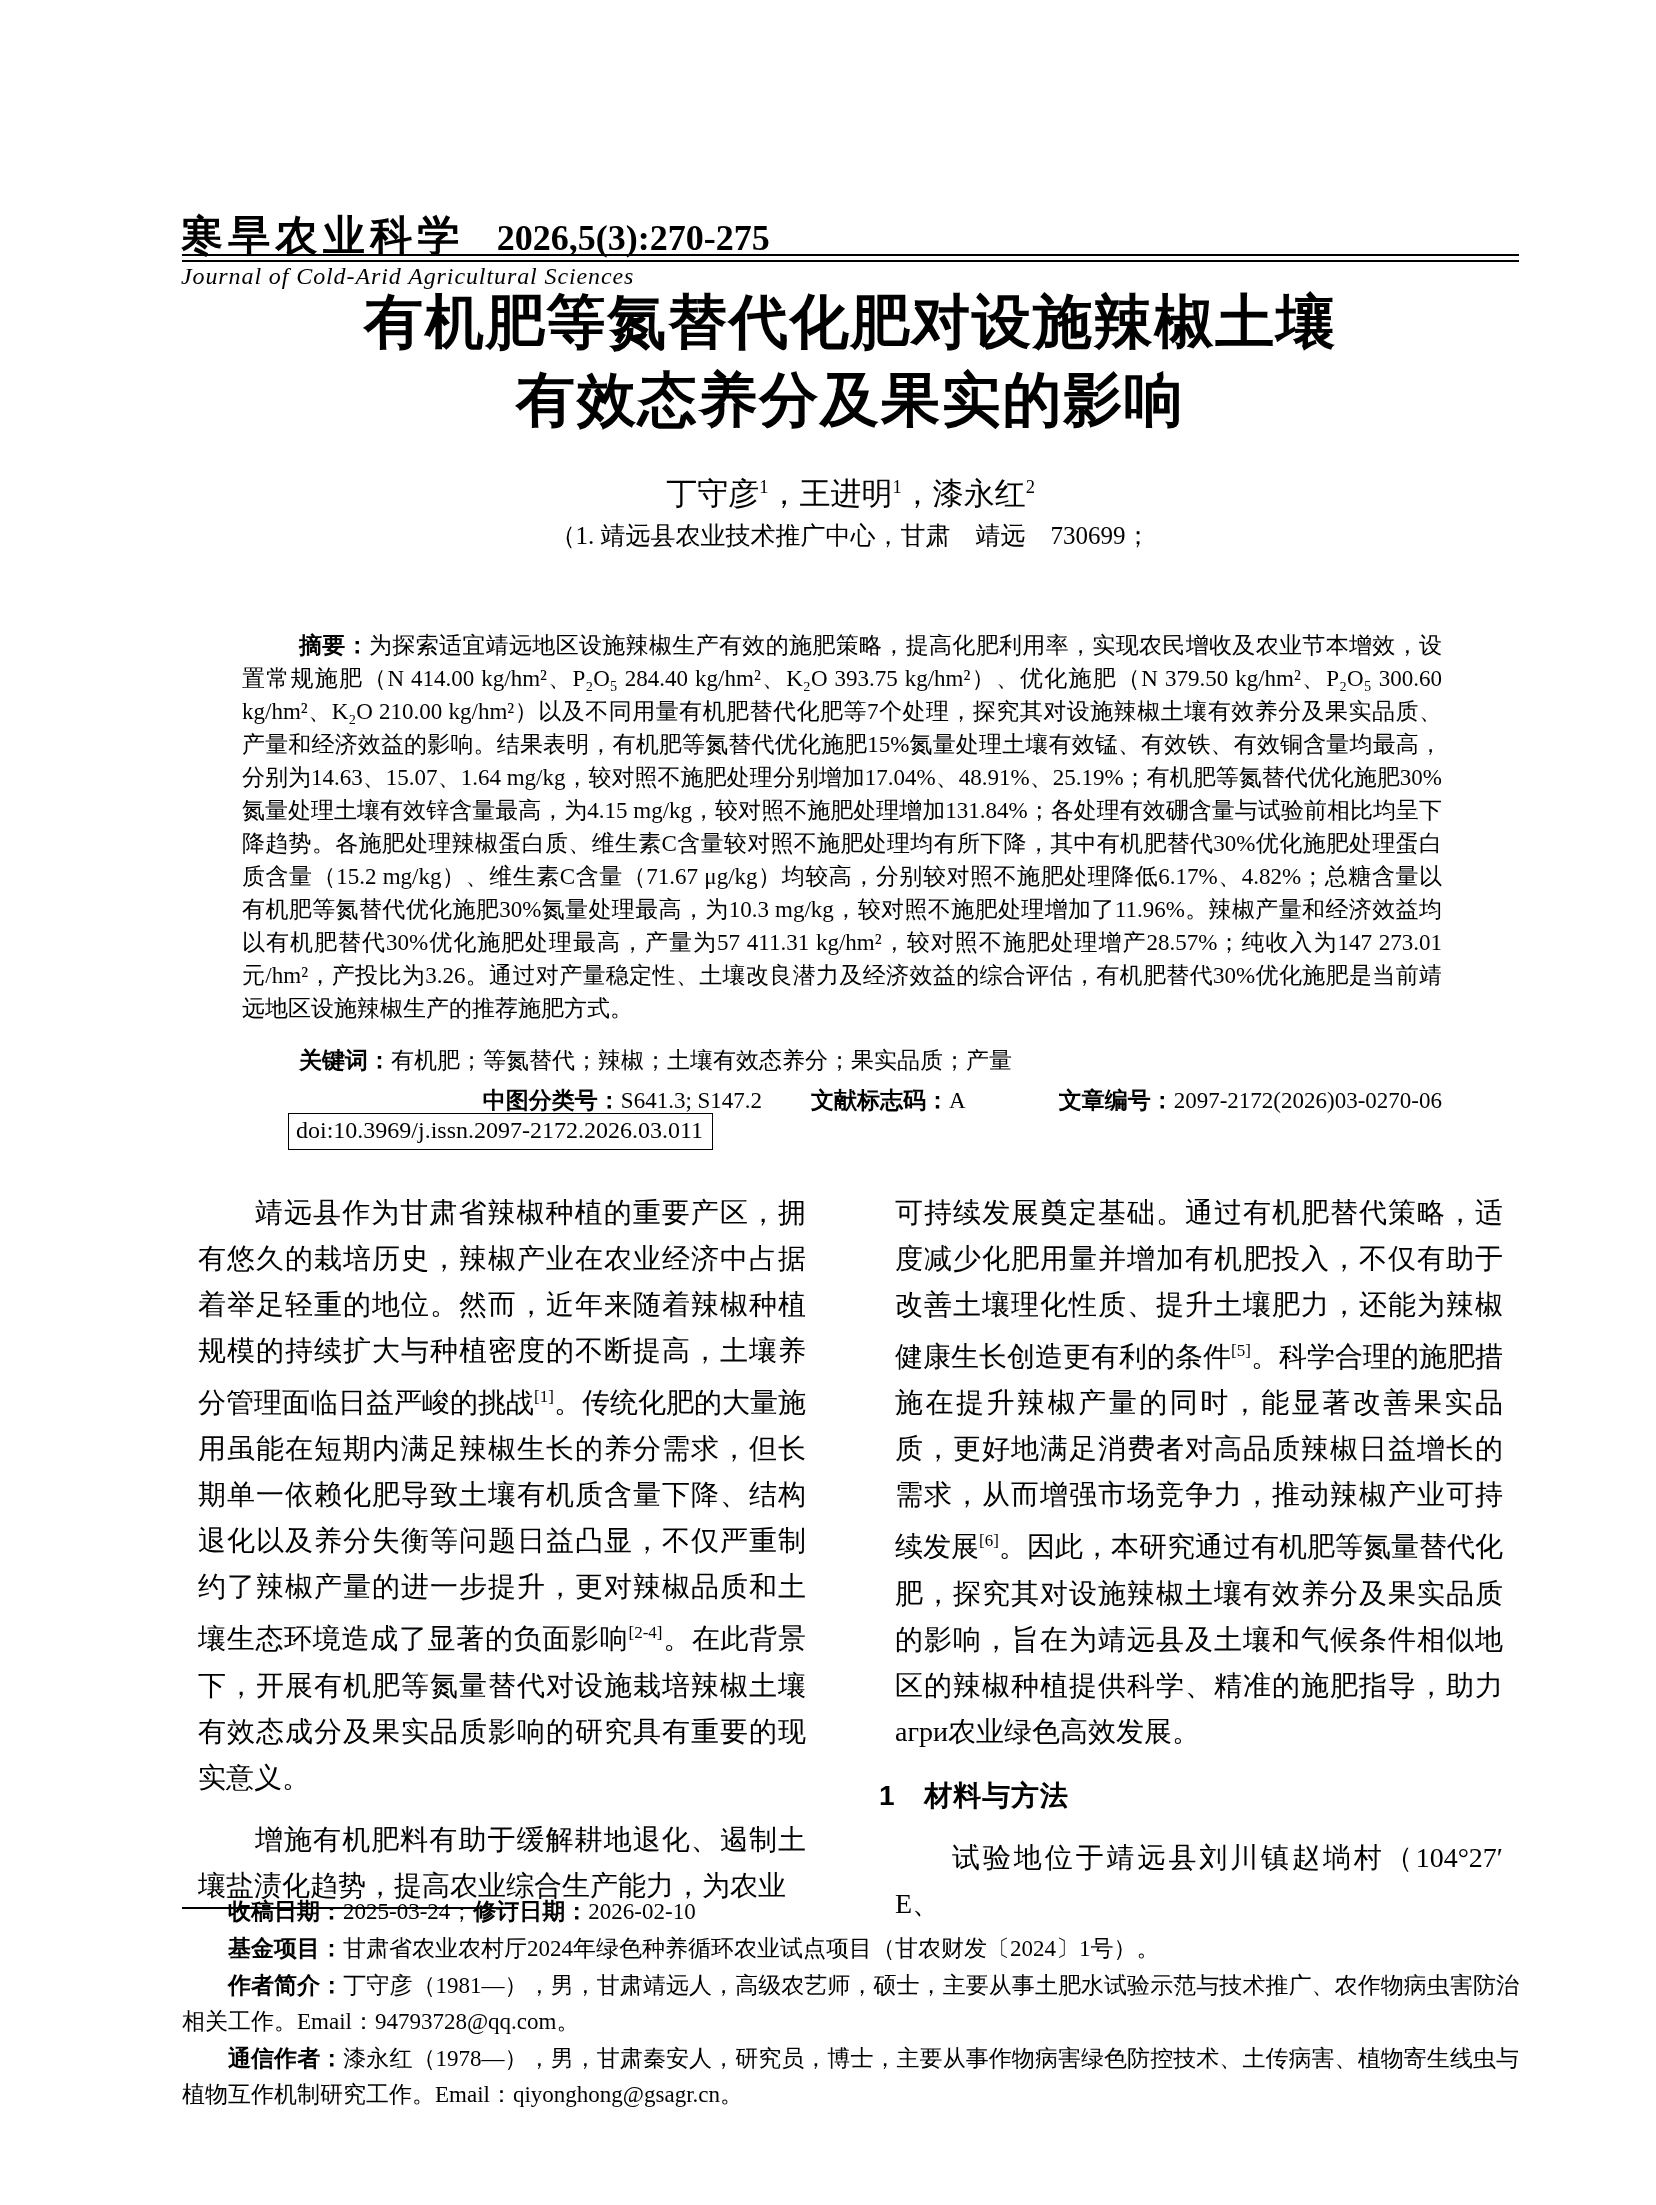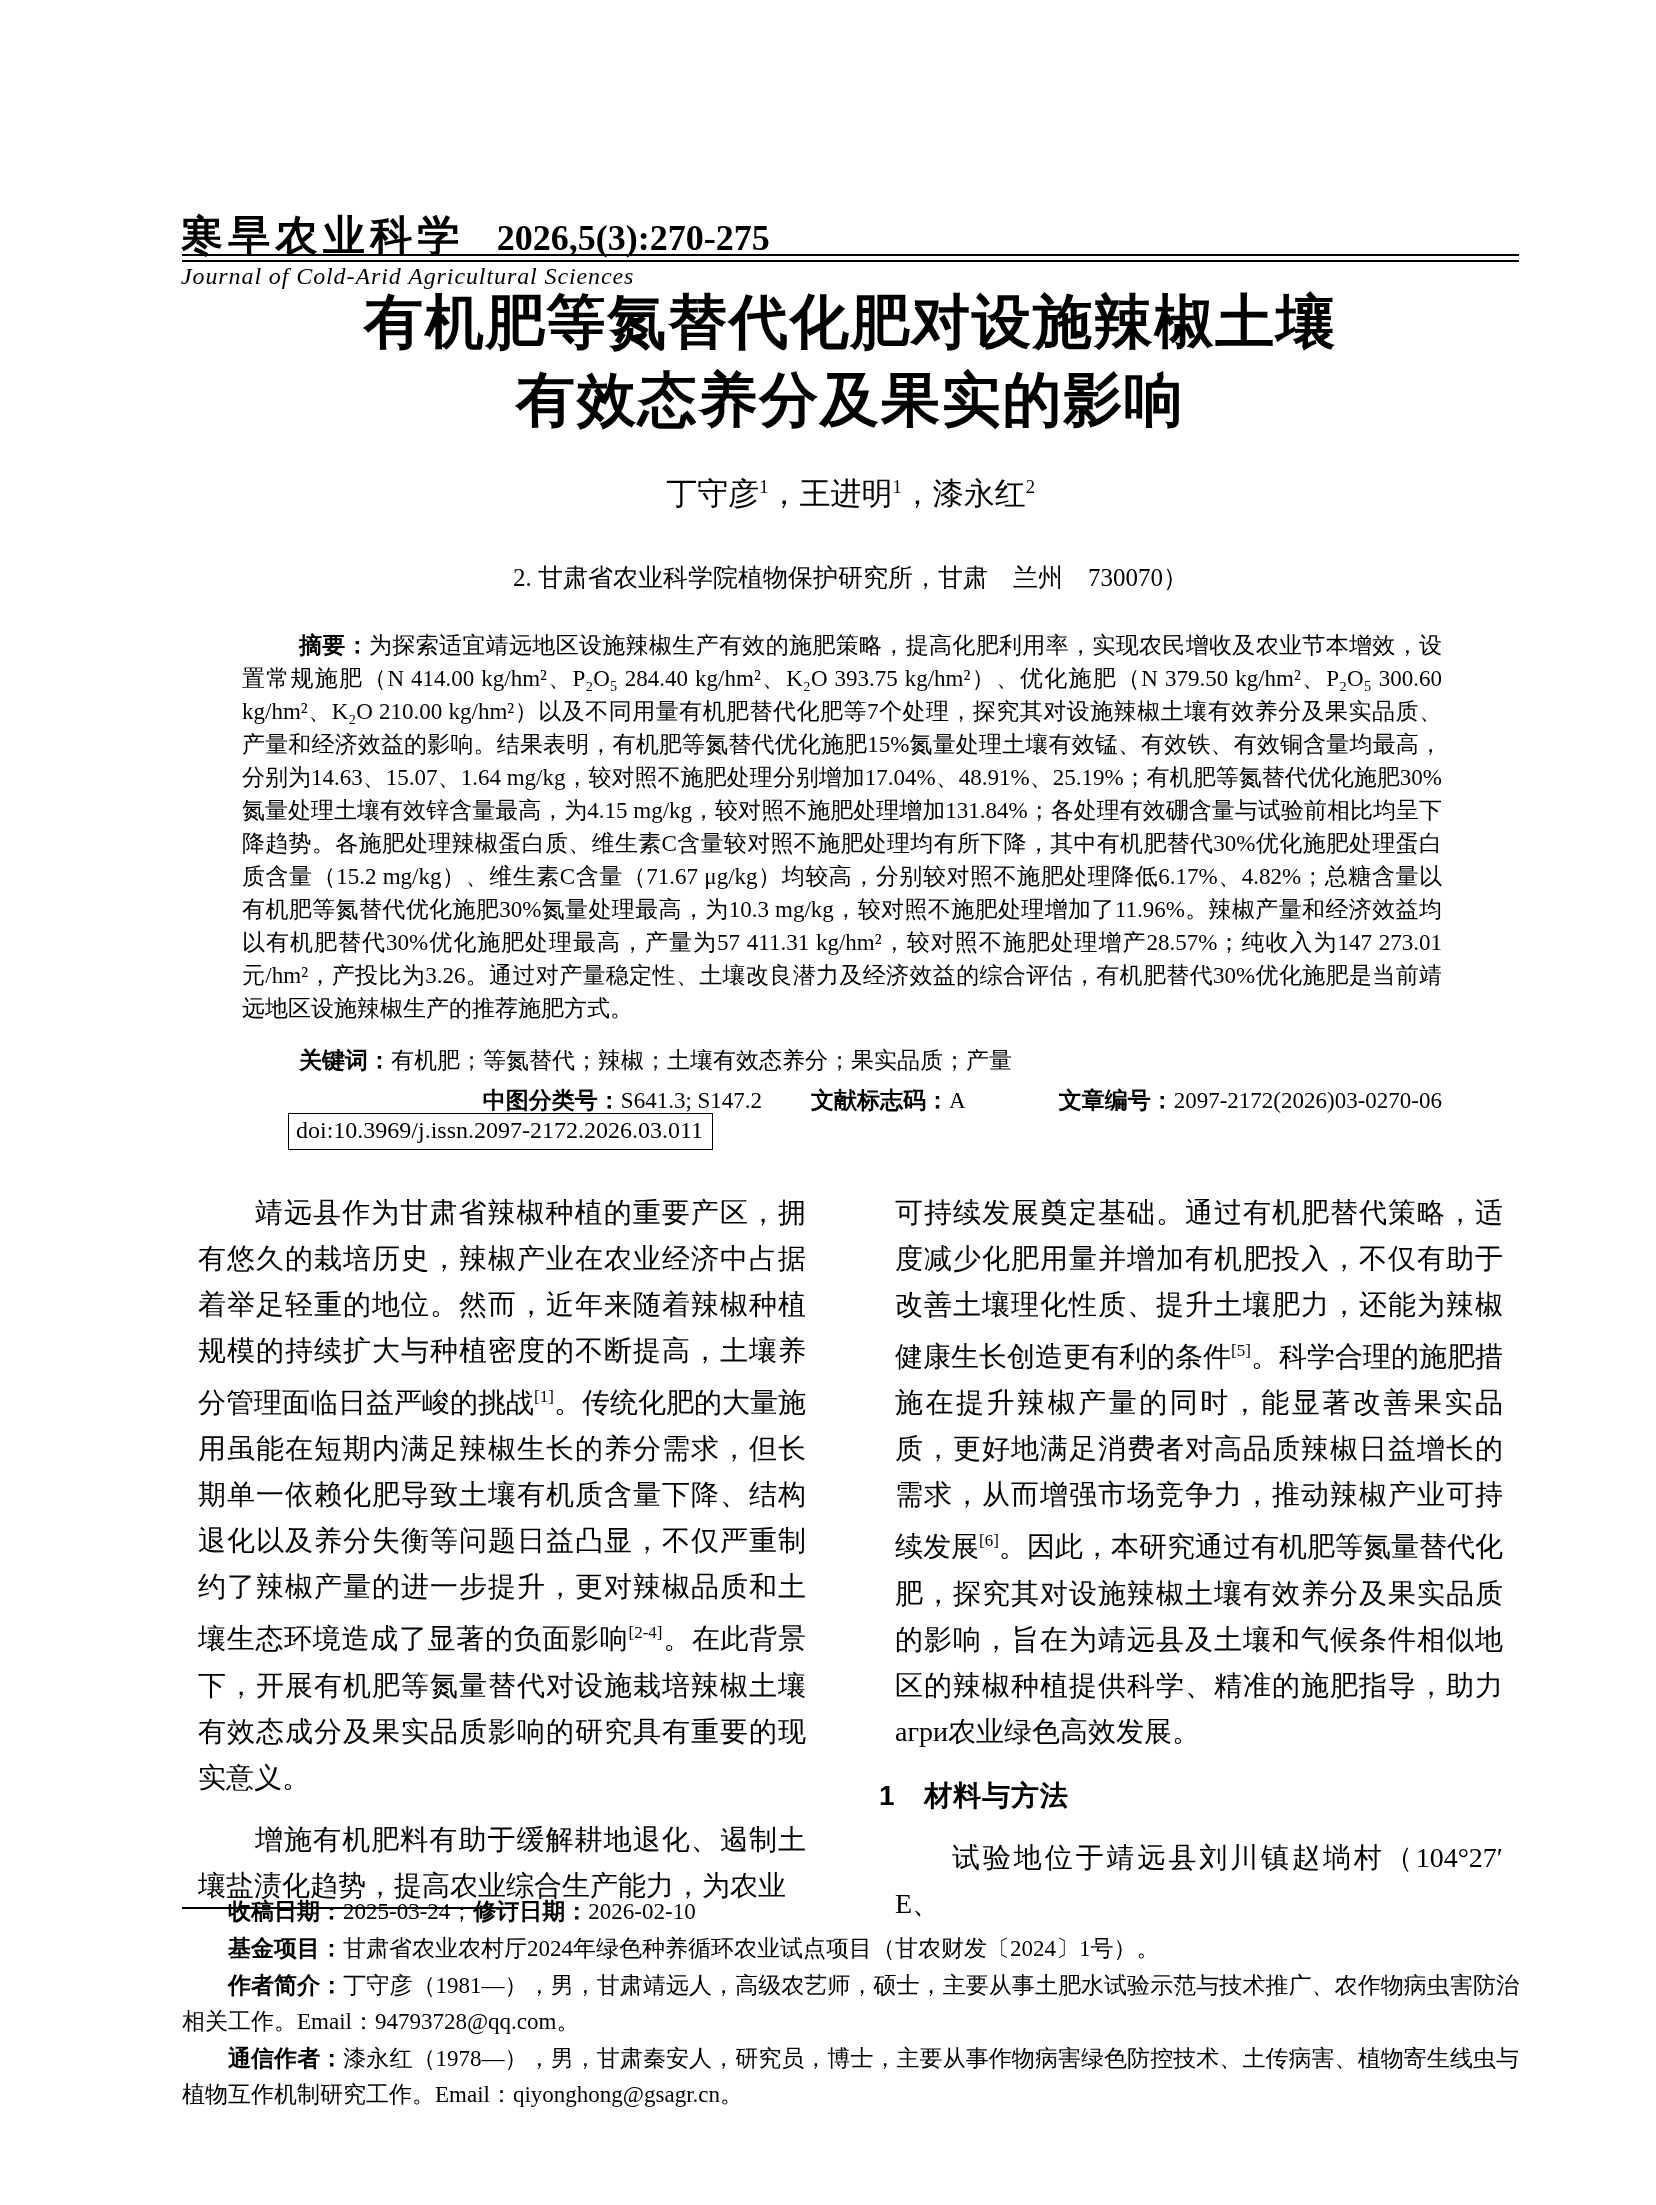--- a/index.html
+++ b/index.html
@@ -66,21 +66,21 @@
 
   <div class="double-rule"></div>
 
   <h1 class="title-block" style="margin:0;text-align:center;">
     <div>有机肥等氮替代化肥对设施辣椒土壤</div>
     <div>有效态养分及果实的影响</div>
   </h1>
 
   <div class="authors">丁守彦<sup>1</sup>，王进明<sup>1</sup>，漆永红<sup>2</sup></div>
 
-  <div class="affil affil2">2. 甘肃省农业科学院植物保护研究所，甘肃　兰州　730070）</div>
+  <div class="affil affil1">（1. 靖远县农业技术推广中心，甘肃　靖远　730699；</div>
 
   <section class="abstract">
     <p><b class="hei">摘要：</b><span>为探索适宜靖远地区设施辣椒生产有效的施肥策略，提高化肥利用率，实现农民增收及农业节本增效，设置常规施肥（N 414.00 kg/hm²、P₂O₅ 284.40 kg/hm²、K₂O 393.75 kg/hm²）、优化施肥（N 379.50 kg/hm²、P₂O₅ 300.60 kg/hm²、K₂O 210.00 kg/hm²）以及不同用量有机肥替代化肥等7个处理，探究其对设施辣椒土壤有效养分及果实品质、产量和经济效益的影响。结果表明，有机肥等氮替代优化施肥15%氮量处理土壤有效锰、有效铁、有效铜含量均最高，分别为14.63、15.07、1.64 mg/kg，较对照不施肥处理分别增加17.04%、48.91%、25.19%；有机肥等氮替代优化施肥30%氮量处理土壤有效锌含量最高，为4.15 mg/kg，较对照不施肥处理增加131.84%；各处理有效硼含量与试验前相比均呈下降趋势。各施肥处理辣椒蛋白质、维生素C含量较对照不施肥处理均有所下降，其中有机肥替代30%优化施肥处理蛋白质含量（15.2 mg/kg）、维生素C含量（71.67 μg/kg）均较高，分别较对照不施肥处理降低6.17%、4.82%；总糖含量以有机肥等氮替代优化施肥30%氮量处理最高，为10.3 mg/kg，较对照不施肥处理增加了11.96%。辣椒产量和经济效益均以有机肥替代30%优化施肥处理最高，产量为57 411.31 kg/hm²，较对照不施肥处理增产28.57%；纯收入为147 273.01 元/hm²，产投比为3.26。通过对产量稳定性、土壤改良潜力及经济效益的综合评估，有机肥替代30%优化施肥是当前靖远地区设施辣椒生产的推荐施肥方式。</span></p>
   </section>
 
   <div class="keywords">
     <b class="hei">关键词：</b><span>有机肥；等氮替代；辣椒；土壤有效态养分；果实品质；产量</span>
   </div>
 
   <div class="clc-line">

